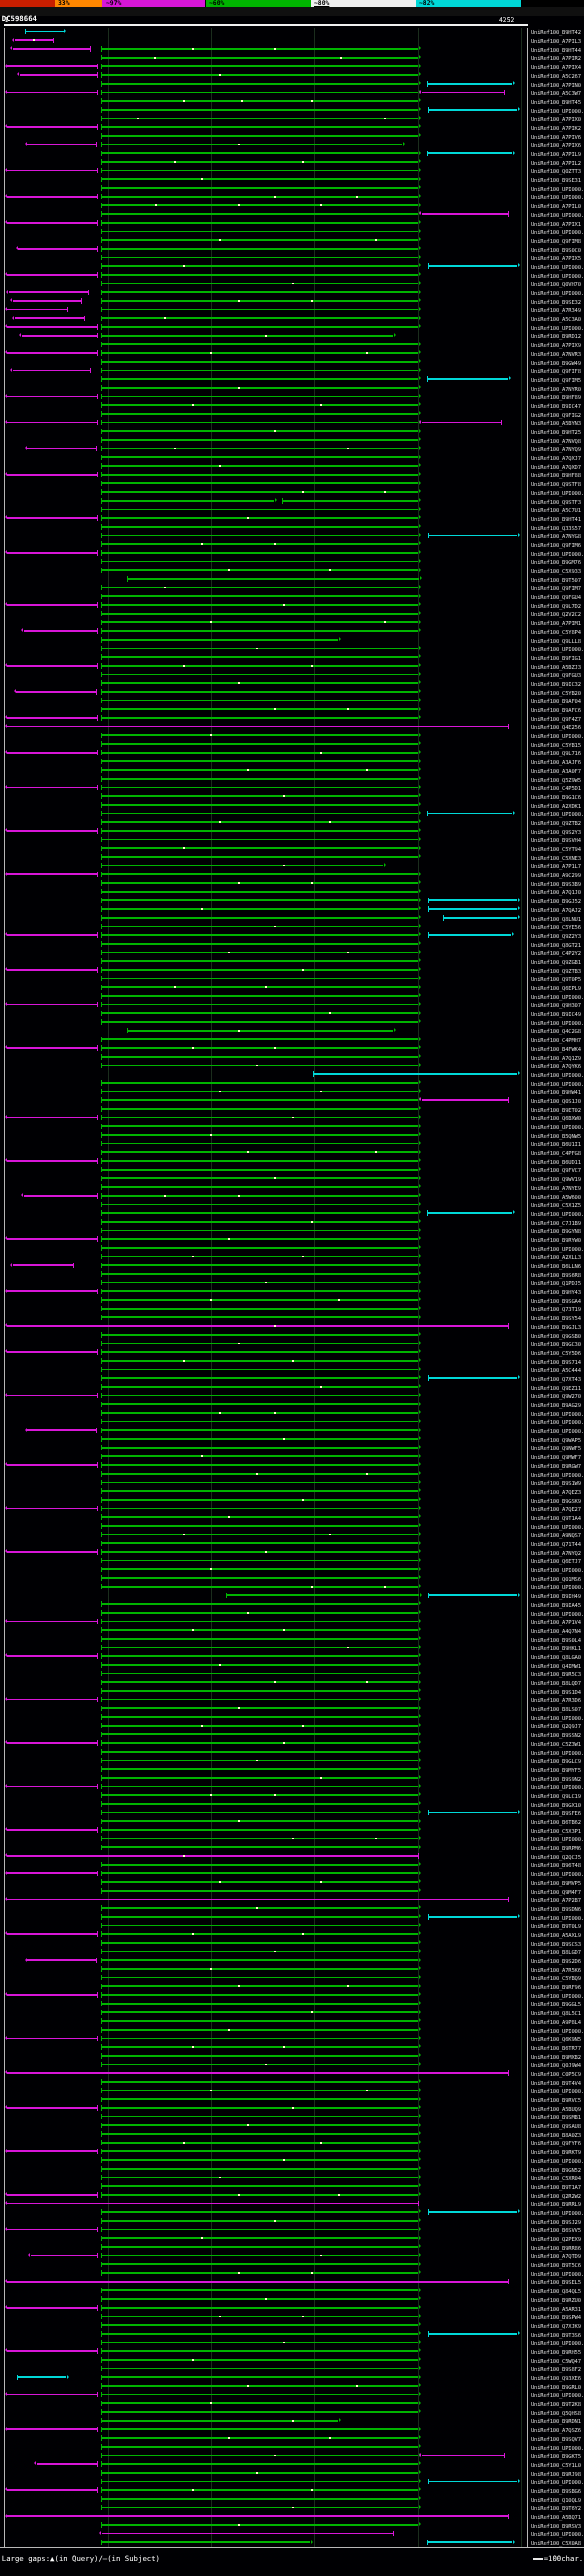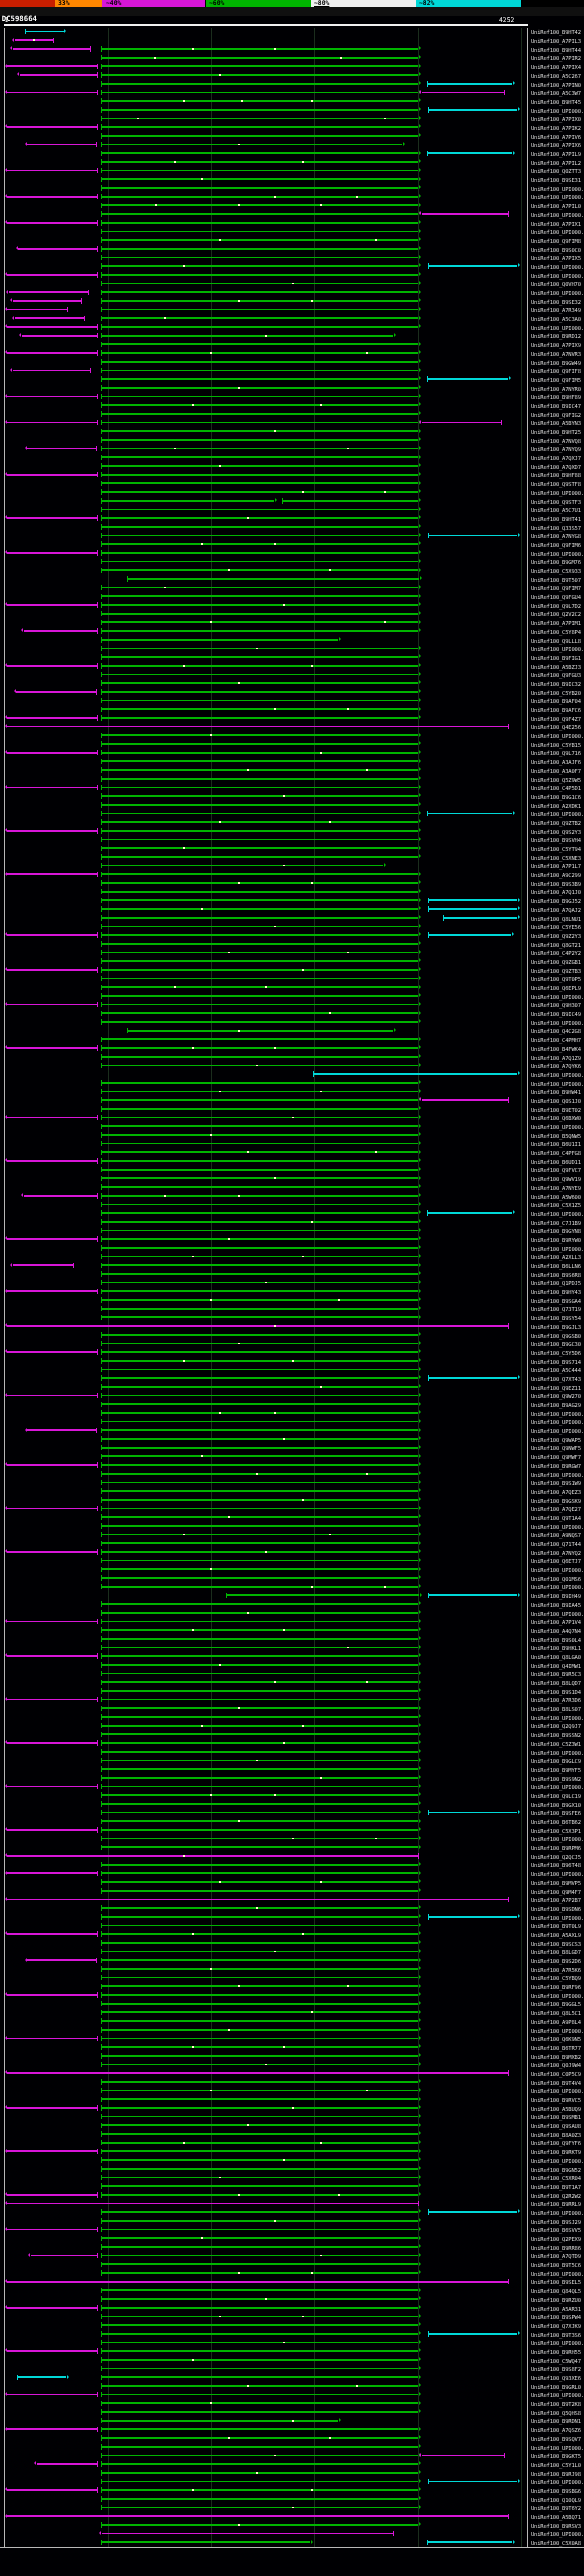--- a/index.html
+++ b/index.html
@@ -47,21 +47,21 @@
 <div id="app">
 
   <div id="scalebar">
       <div class="scseg" style="left: 0px; width: 55px; background: rgb(200, 30, 0);"></div>
       <div class="scseg" style="left: 55px; width: 48px; background: rgb(255, 135, 0);"></div>
       <div class="scseg" style="left: 102px; width: 103px; background: rgb(216, 22, 216);"></div>
       <div class="scseg" style="left: 206px; width: 105px; background: rgb(0, 180, 0);"></div>
       <div class="scseg" style="left: 311px; width: 105px; background: rgb(240, 240, 240);"></div>
       <div class="scseg" style="left: 416px; width: 105px; background: rgb(0, 216, 216);"></div>
       <span class="sclab" style="left: 58px;">33%</span>
-      <span class="sclab" style="left: 106px;">~40%</span>
+      <span class="sclab" style="left: 106px;">~97%</span>
       <span class="sclab" style="left: 209px;">~60%</span>
       <span class="sclab" style="left: 314px; text-decoration: underline;">~80%</span>
       <span class="sclab" style="left: 419px;">~82%</span>
     </div>
 
   <div id="titlebar">
     <span>DC598664</span>
   </div>
 
   <div id="ruler">
@@ -2680,15 +2680,19 @@
           </div>
           <div class="seg" style="left: 428px; width: 84px; color: rgb(0, 216, 216);">
             <span class="ar"></span>
             <span class="tkl"></span>
           </div>
           <span class="lbl">UniRef100_C5X0A8</span>
         </div>
       </div>
   </div>
 
+  <div id="bottombar">
+    <span id="gaps">Large gaps:▲(in Query)/—(in Subject)</span>
+    <span id="scaleleg"><i id="dash"></i><span>=100char.</span></span>
+  </div>
 
 </div>
 
 
 </body></html>

